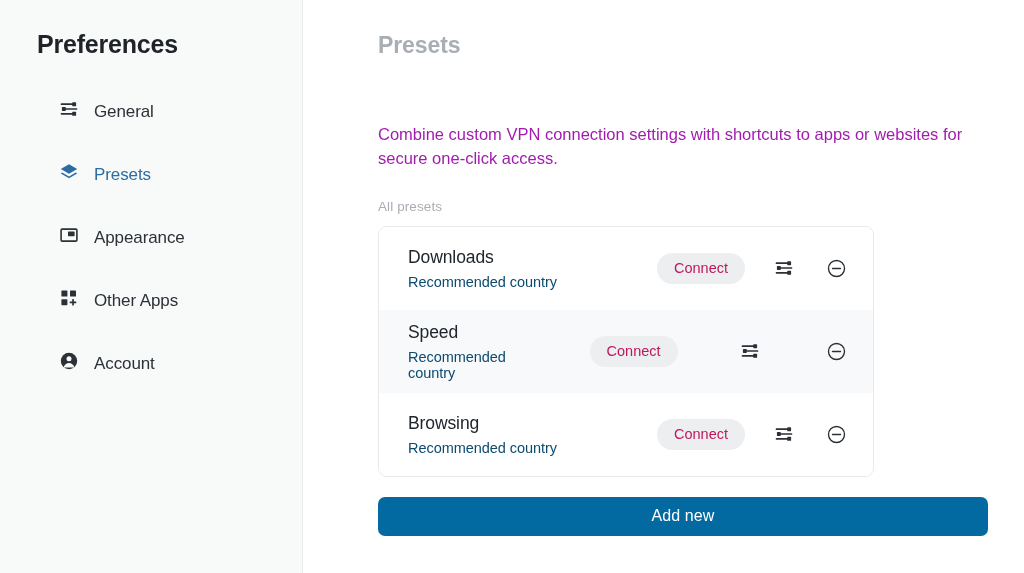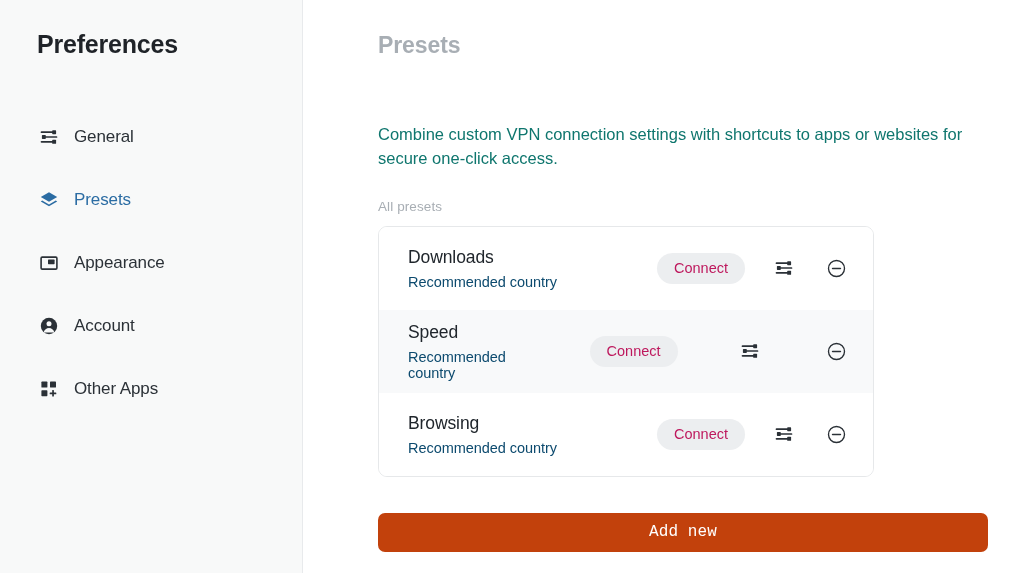--- a/index.html
+++ b/index.html
@@ -32,32 +32,32 @@
     flex: 0 0 303px;
     padding-top: 30px;
   }
 
   .sidebar-title {
     font-size: 25px;
     font-weight: bold;
     color: #1f2328;
     letter-spacing: -0.2px;
     padding-left: 37px;
-    margin-bottom: 60px;
+    margin-bottom: 26px;
   }
 
   .nav-list {
     list-style: none;
   }
 
   .nav-item {
     display: flex;
-    align-items: center;
+    align-items: flex-end;
     height: 35px;
-    padding-left: 38px;
+    padding-left: 58px;
     margin-bottom: 28px;
     cursor: pointer;
   }
 
   .nav-icon {
     width: 22px;
     height: 22px;
     flex: 0 0 22px;
     display: flex;
     align-items: center;
@@ -90,21 +90,21 @@
   .page-title {
     font-size: 23px;
     color: #a8aeb4;
     letter-spacing: -0.1px;
     margin-bottom: 63px;
   }
 
   .description {
     font-size: 16.5px;
     line-height: 1.48;
-    color: #0f766e;
+    color: #a21caf;
     max-width: 595px;
     margin-bottom: 28px;
   }
 
   .section-label {
     font-size: 13.5px;
     color: #a8aeb4;
     margin-bottom: 12px;
     letter-spacing: 0.1px;
   }
@@ -174,26 +174,26 @@
   }
 
   .row-icon-btn + .row-icon-btn { margin-left: 22px; }
 
   .row-icon-btn svg { display: block; }
 
   
   .add-new-btn {
     width: 610px;
     height: 39px;
-    margin-top: 36px;
-    background: #c2410c;
+    margin-top: 20px;
+    background: #0369a1;
     border: none;
     border-radius: 7px;
     color: #ffffff;
-    font-family: Liberation Mono, monospace;
+    font-family: Liberation Sans, sans-serif;
     font-size: 16px;
     cursor: pointer;
     letter-spacing: 0.1px;
   }
 </style>
 </head>
 <body>
 
 <div class="app">
 
@@ -232,40 +232,40 @@
           <svg width="20" height="20" viewBox="0 0 20 20" fill="none">
             <rect x="2.1" y="4.1" width="15.8" height="12.0" rx="1.1" stroke="currentColor" stroke-width="1.6"></rect>
             <rect x="9.0" y="6.6" width="6.6" height="4.6" rx="0.6" fill="currentColor"></rect>
           </svg>
         </span>
         <span class="nav-label">Appearance</span>
       </li>
 
       <li class="nav-item">
         <span class="nav-icon">
-          <svg width="20" height="20" viewBox="0 0 20 20">
-            <circle cx="10" cy="10" r="8.2" fill="currentColor"></circle>
-            <circle cx="10" cy="7.7" r="2.5" fill="#f8f9f9"></circle>
-            <path d="M4.6 16.4 C5.4 13.4 7.5 11.9 10 11.9 C12.5 11.9 14.6 13.4 15.4 16.4 Z" fill="#f8f9f9"></path>
-          </svg>
-        </span>
-        <span class="nav-label">Account</span>
-      </li>
-
-      <li class="nav-item">
-        <span class="nav-icon">
           <svg width="20" height="20" viewBox="0 0 20 20" fill="currentColor">
             <rect x="2.4" y="2.6" width="6.0" height="6.0" rx="0.7"></rect>
             <rect x="11.0" y="2.6" width="6.0" height="6.0" rx="0.7"></rect>
             <rect x="2.4" y="11.2" width="6.0" height="6.0" rx="0.7"></rect>
             <rect x="13.2" y="11.0" width="1.7" height="6.6" rx="0.5"></rect>
             <rect x="10.7" y="13.45" width="6.6" height="1.7" rx="0.5"></rect>
           </svg>
         </span>
         <span class="nav-label">Other Apps</span>
+      </li>
+
+      <li class="nav-item">
+        <span class="nav-icon">
+          <svg width="20" height="20" viewBox="0 0 20 20">
+            <circle cx="10" cy="10" r="8.2" fill="currentColor"></circle>
+            <circle cx="10" cy="7.7" r="2.5" fill="#f8f9f9"></circle>
+            <path d="M4.6 16.4 C5.4 13.4 7.5 11.9 10 11.9 C12.5 11.9 14.6 13.4 15.4 16.4 Z" fill="#f8f9f9"></path>
+          </svg>
+        </span>
+        <span class="nav-label">Account</span>
       </li>
 
     </ul>
   </aside>
 
   <main class="main">
 
     <h1 class="page-title">Presets</h1>
 
     <p class="description">Combine custom VPN connection settings with shortcuts to apps or websites for secure one-click access.</p>

